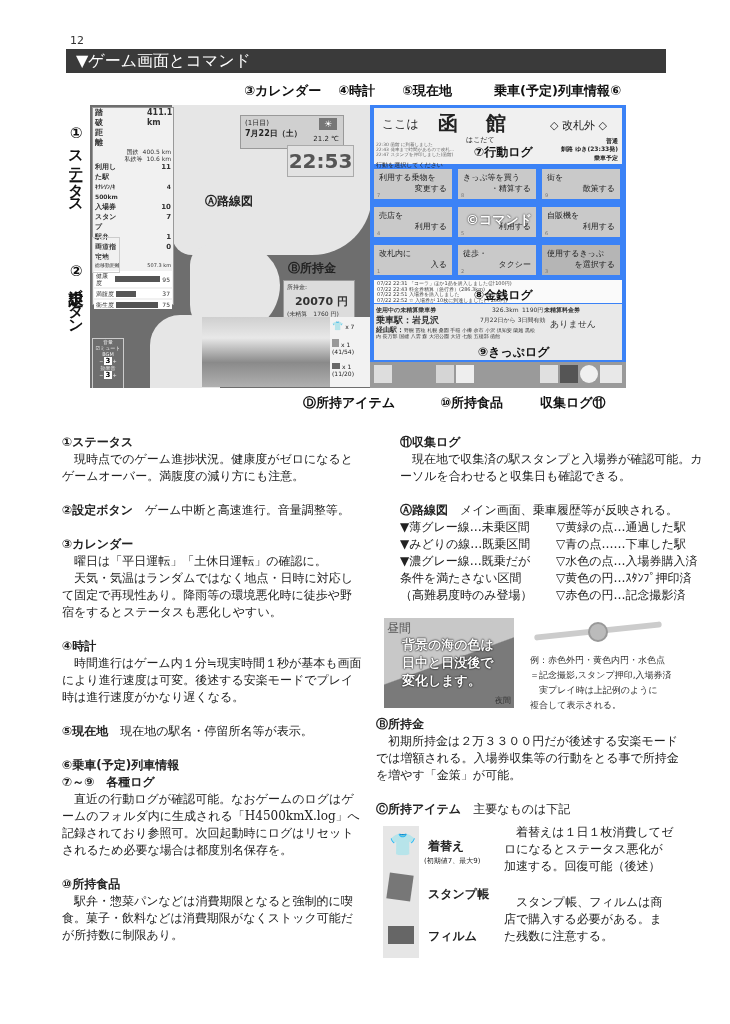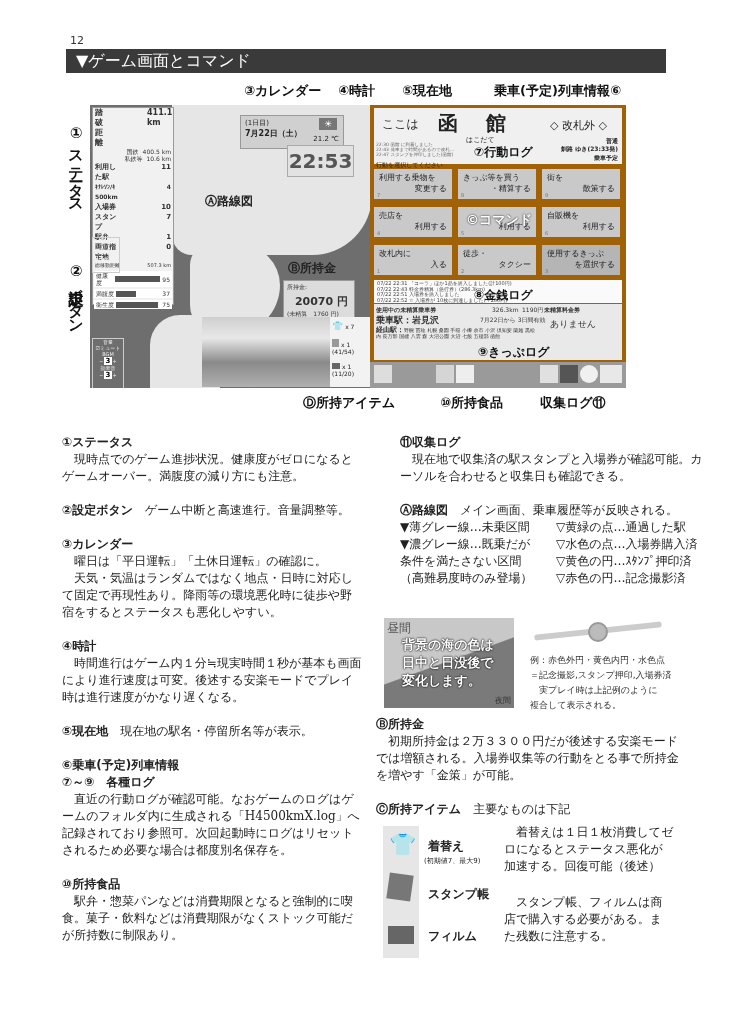--- a/index.html
+++ b/index.html
@@ -14,21 +14,21 @@
   .status{left:2px;top:2px;width:80px;height:196px;background:#f1f1f1;border:1px solid #999;font-size:6px;line-height:7px;color:#333;}
   .status .row{display:flex;justify-content:space-between;padding:0 2px;}
   .status .big{font-size:8px;font-weight:bold;line-height:10px;gap:44px;}
   .bar{display:flex;align-items:center;padding:1px 2px;gap:2px;background:#fff;margin:2px 1px;}
   .bar .fill{height:6px;background:#555;}
   .cal{left:150px;top:10px;width:102px;height:32px;background:#d0d0d0;border:1px solid #999;font-size:7px;color:#222;}
   .clock{left:197px;top:40px;width:65px;height:30px;background:#e2e2e2;border:1px solid #aaa;font-size:20px;font-weight:bold;color:#555;text-align:center;line-height:30px;}
   .money{left:193px;top:175px;width:70px;height:42px;background:#dcdcdc;border:1px solid #999;font-size:6px;color:#333;}
   .photo{left:112px;top:212px;width:128px;height:70px;background:linear-gradient(#cfcfcf 0%,#e8e8e8 30%,#8a8a8a 65%,#b0b0b0 100%);}
   .items-panel{left:240px;top:212px;width:42px;height:70px;background:#f2f2f2;font-size:6px;}
-  .right{left:280px;top:0;width:256px;height:283px;background:#a16207;}
+  .right{left:280px;top:0;width:256px;height:283px;background:#3b82f6;}
   .loc{left:4px;top:3px;width:248px;height:56px;background:#f0f0f0;}
   .cmd{position:absolute;width:78px;height:30px;background:#c9c9c9;font-size:8px;color:#222;box-sizing:border-box;padding:3px 5px;}
   .cmd .n{position:absolute;left:3px;bottom:1px;font-size:5px;color:#777;}
   .moneylog{left:4px;top:175px;width:248px;height:23px;background:#fafafa;font-size:5px;line-height:5.5px;color:#444;padding:1px 3px;box-sizing:border-box;}
   .ticket{left:4px;top:199px;width:248px;height:56px;background:#e9e9e9;font-size:6px;color:#333;}
   .foodbar{left:0;top:257px;width:256px;height:26px;background:#9a9a9a;}
   .body-text{font-family:"DejaVu Serif","Liberation Serif",serif;font-size:12px;line-height:17px;color:#222;}
   .h{font-family:"DejaVu Sans","Liberation Sans",sans-serif;font-size:12px;font-weight:bold;color:#222;}
   .para{text-indent:1em;}
   .legend-row{display:flex;}
@@ -279,20 +279,24 @@
 <div class="abs body-text" style="left:376px;top:434px;width:310px;margin-left:24px;">
   <div class="h">⑪収集ログ</div>
   <div class="para">現在地で収集済の駅スタンプと入場券が確認可能。カーソルを合わせると収集日も確認できる。</div>
   <div style="height:17px;"></div>
   <div><span class="h">Ⓐ路線図</span>　<span>メイン画面、乗車履歴等が反映される。</span></div>
   <div class="legend-row">
       <span>▼薄グレー線…未乗区間</span>
       <span>▽黄緑の点…通過した駅</span>
     </div>
   <div class="legend-row">
+      <span>▼みどりの線…既乗区間</span>
+      <span>▽青の点……下車した駅</span>
+    </div>
+  <div class="legend-row">
       <span>▼濃グレー線…既乗だが</span>
       <span>▽水色の点…入場券購入済</span>
     </div>
   <div class="legend-row">
       <span>条件を満たさない区間</span>
       <span>▽黄色の円…ｽﾀﾝﾌﾟ押印済</span>
     </div>
   <div class="legend-row">
       <span>（高難易度時のみ登場）</span>
       <span>▽赤色の円…記念撮影済</span>

